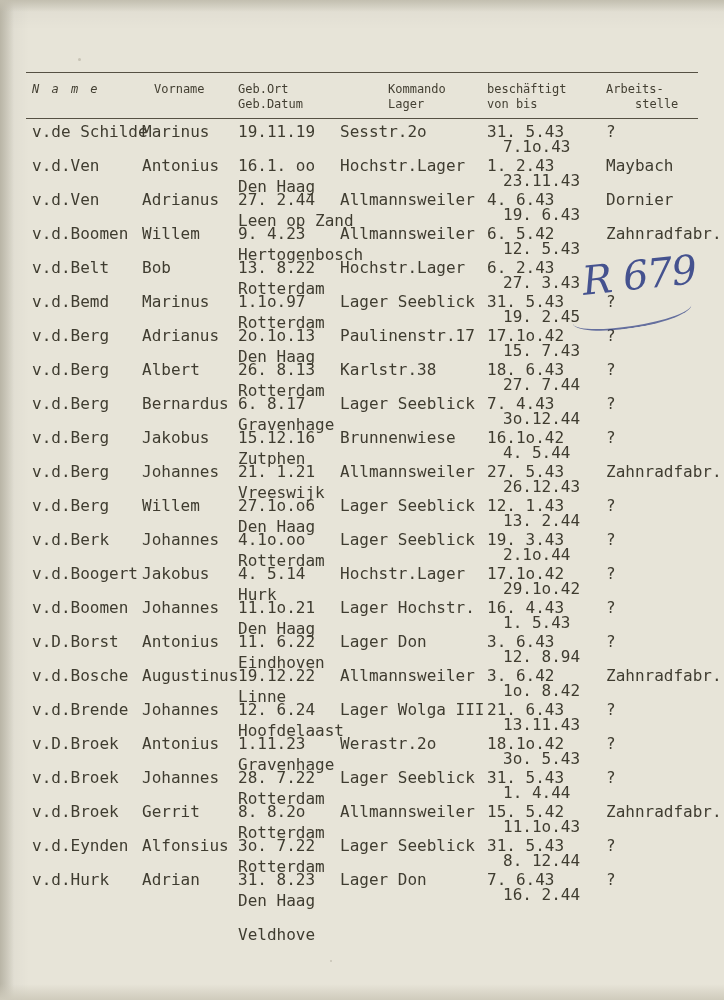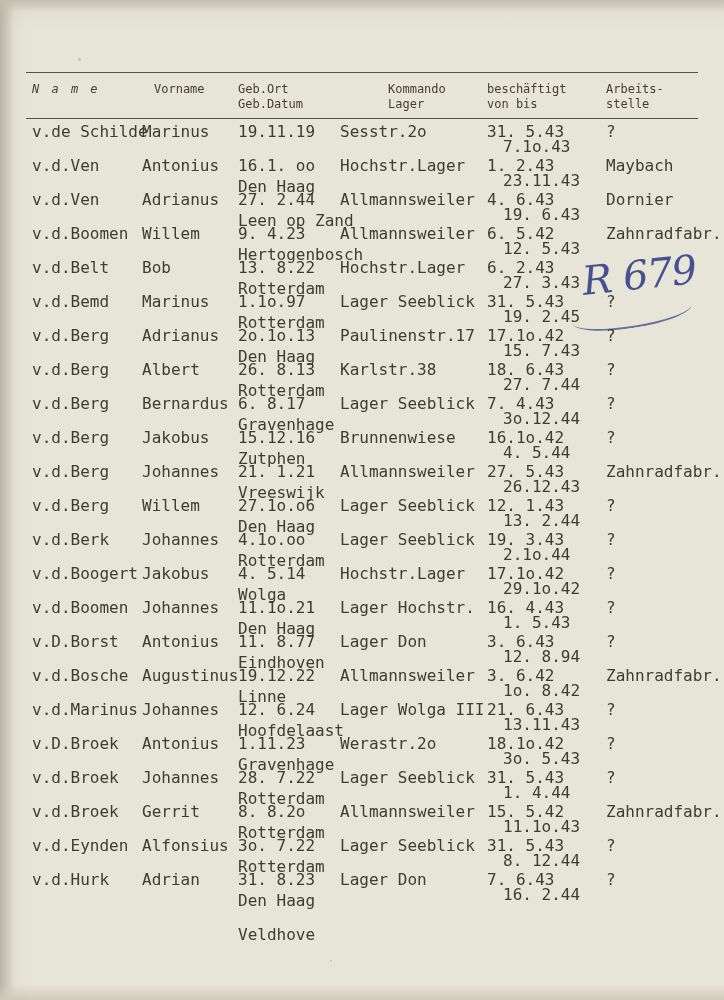--- a/index.html
+++ b/index.html
@@ -169,21 +169,21 @@
 
   <div class="colhead c1">N a m e</div>
   <div class="colhead c2">Vorname</div>
   <div class="colhead c3">Geb.Ort</div>
   <div class="colhead c3" style="top:97px;">Geb.Datum</div>
   <div class="colhead c4">Kommando</div>
   <div class="colhead c4" style="top:97px;">Lager</div>
   <div class="colhead c5">beschäftigt</div>
   <div class="colhead c5" style="top:97px;">von bis</div>
   <div class="colhead c6">Arbeits-</div>
-  <div class="colhead c6" style="top:97px;">stelle</div>
+  <div class="colhead c6" style="top:97px;margin-left:29px;">stelle</div>
 
   <div class="rows" id="rows">
       <div class="row">
         <div class="cell c-name">v.de Schilde</div>
         <div class="cell c-vorname">Marinus</div>
         <div class="cell c-ort1">19.11.19</div>
         <div class="cell c-ort2">Den Haag</div>
         <div class="cell c-komm">Sesstr.2o</div>
         <div class="cell c-von">31. 5.43</div>
         <div class="cell c-bis">7.1o.43</div>
@@ -296,21 +296,21 @@
         <div class="cell c-ort2">Rotterdam</div>
         <div class="cell c-komm">Lager Seeblick</div>
         <div class="cell c-von">12. 1.43</div>
         <div class="cell c-bis">13. 2.44</div>
         <div class="cell c-arb">?</div>
       </div>
       <div class="row">
         <div class="cell c-name">v.d.Berk</div>
         <div class="cell c-vorname">Johannes</div>
         <div class="cell c-ort1">4.1o.oo</div>
-        <div class="cell c-ort2">Wolga</div>
+        <div class="cell c-ort2">Hurk</div>
         <div class="cell c-komm">Lager Seeblick</div>
         <div class="cell c-von">19. 3.43</div>
         <div class="cell c-bis">2.1o.44</div>
         <div class="cell c-arb">?</div>
       </div>
       <div class="row">
         <div class="cell c-name">v.d.Boogert</div>
         <div class="cell c-vorname">Jakobus</div>
         <div class="cell c-ort1">4. 5.14</div>
         <div class="cell c-ort2">Den Haag</div>
@@ -325,39 +325,39 @@
         <div class="cell c-ort1">11.1o.21</div>
         <div class="cell c-ort2">Eindhoven</div>
         <div class="cell c-komm">Lager Hochstr.</div>
         <div class="cell c-von">16. 4.43</div>
         <div class="cell c-bis">1. 5.43</div>
         <div class="cell c-arb">?</div>
       </div>
       <div class="row">
         <div class="cell c-name">v.D.Borst</div>
         <div class="cell c-vorname">Antonius</div>
-        <div class="cell c-ort1">11. 8.77</div>
+        <div class="cell c-ort1">11. 6.22</div>
         <div class="cell c-ort2">Linne</div>
         <div class="cell c-komm">Lager Don</div>
         <div class="cell c-von">3. 6.43</div>
         <div class="cell c-bis">12. 8.94</div>
         <div class="cell c-arb">?</div>
       </div>
       <div class="row">
         <div class="cell c-name">v.d.Bosche</div>
         <div class="cell c-vorname">Augustinus</div>
         <div class="cell c-ort1">19.12.22</div>
         <div class="cell c-ort2">Hoofdelaast</div>
         <div class="cell c-komm">Allmannsweiler</div>
         <div class="cell c-von">3. 6.42</div>
         <div class="cell c-bis">1o. 8.42</div>
         <div class="cell c-arb">Zahnradfabr.</div>
       </div>
       <div class="row">
-        <div class="cell c-name">v.d.Marinus</div>
+        <div class="cell c-name">v.d.Brende</div>
         <div class="cell c-vorname">Johannes</div>
         <div class="cell c-ort1">12. 6.24</div>
         <div class="cell c-ort2">Gravenhage</div>
         <div class="cell c-komm">Lager Wolga III</div>
         <div class="cell c-von">21. 6.43</div>
         <div class="cell c-bis">13.11.43</div>
         <div class="cell c-arb">?</div>
       </div>
       <div class="row">
         <div class="cell c-name">v.D.Broek</div>

